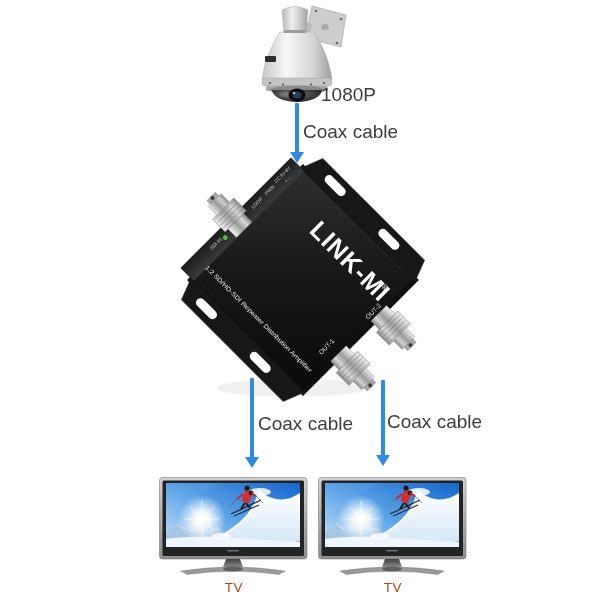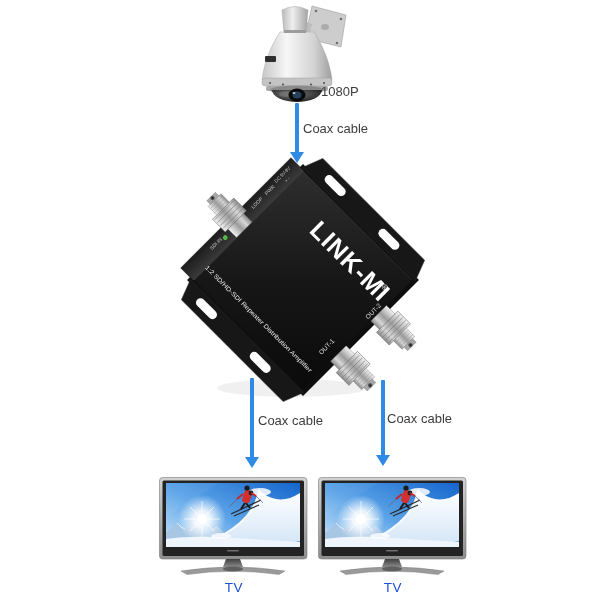--- a/index.html
+++ b/index.html
@@ -1,20 +1,20 @@
 <!DOCTYPE html>
 <html style="--arrow-blue: #2e8ae4; --label-text: #3d3d3d; --device-black: #141414; --brand-text-white: #ffffff;"><head>
 <meta charset="utf-8">
 <title>SDI Distribution Diagram</title>
 <style>
   html,body{margin:0;padding:0;background:#fff;}
   .canvas{position:relative;width:600px;height:600px;background:#fff;overflow:hidden;
           font-family:"Liberation Sans",sans-serif;}
-  .lbl{position:absolute;color:var(--label-text,#3d3d3d);font-size:13px;white-space:nowrap;}
-  .tv-caption{position:absolute;color:#1d4ed8;font-size:13.5px;transform:translateX(-50%);letter-spacing:.5px;}
+  .lbl{position:absolute;color:var(--label-text,#3d3d3d);font-size:19px;white-space:nowrap;}
+  .tv-caption{position:absolute;color:#c2410c;font-size:13.5px;transform:translateX(-50%);letter-spacing:.5px;}
   .arrow-line{position:absolute;width:4px;background:var(--arrow-blue,#2e8ae4);border-radius:1px;}
   .arrow-head{position:absolute;width:0;height:0;border-left:7px solid transparent;
               border-right:7px solid transparent;border-top:11px solid var(--arrow-blue,#2e8ae4);}
   svg{position:absolute;overflow:visible;}
   svg text{font-family:"Liberation Sans",sans-serif;}
   .defs-holder{position:absolute;width:0;height:0;overflow:hidden;}
 </style>
 </head>
 <body>
 

